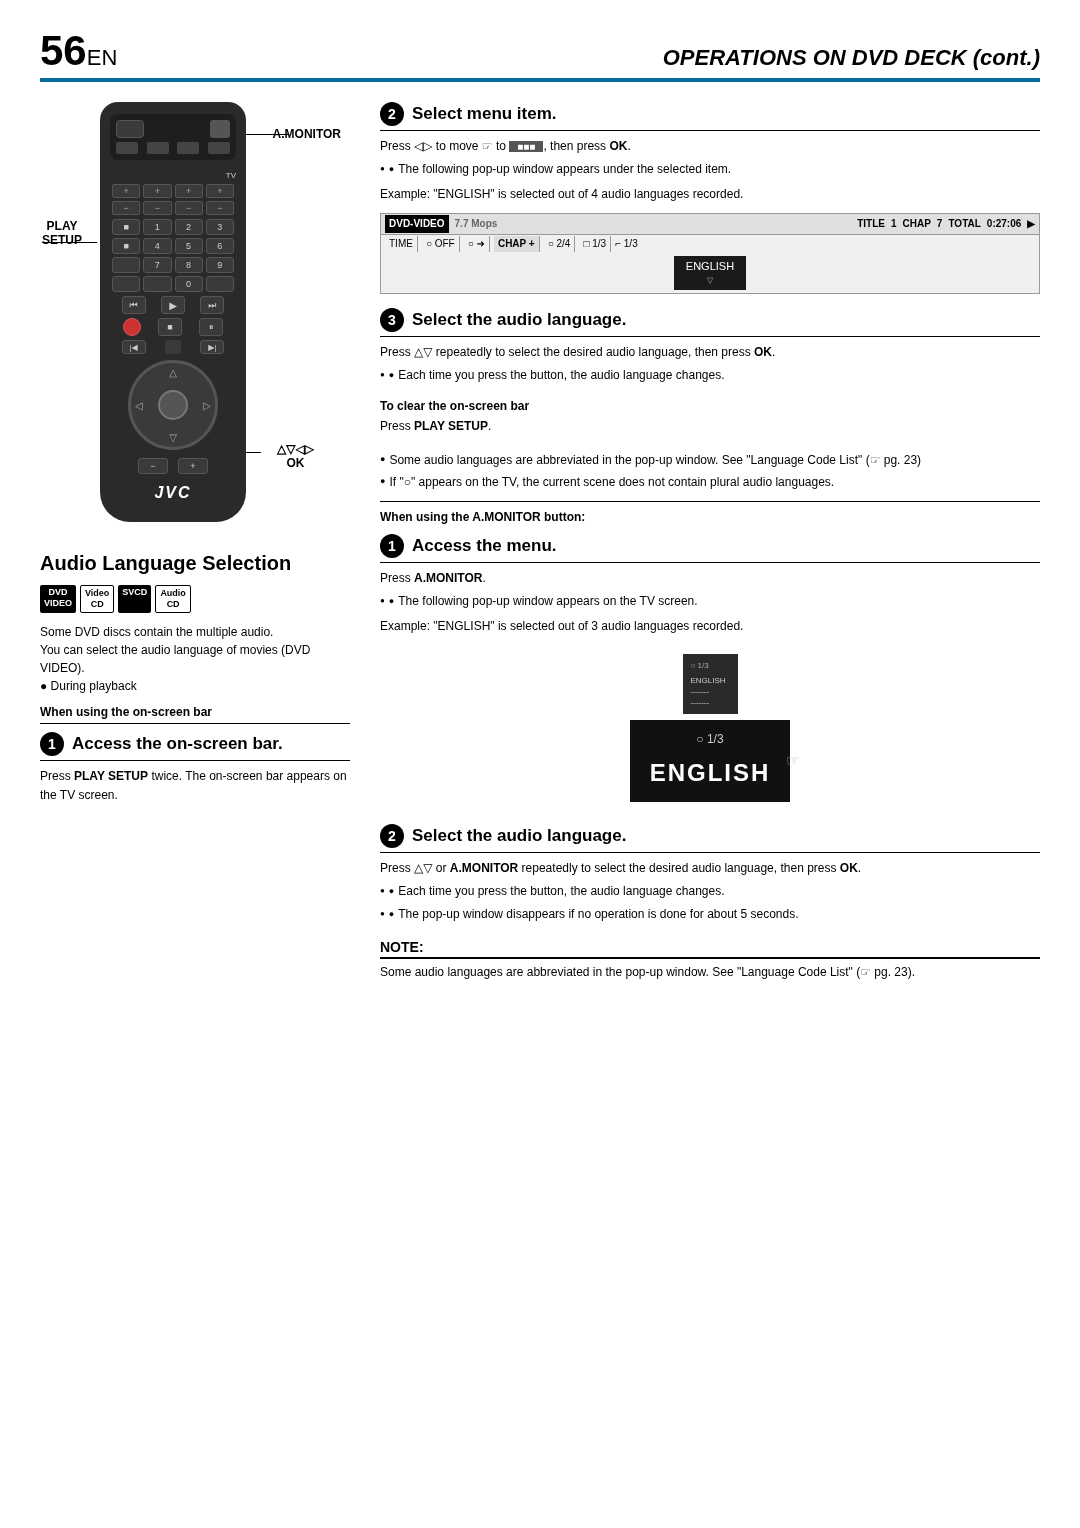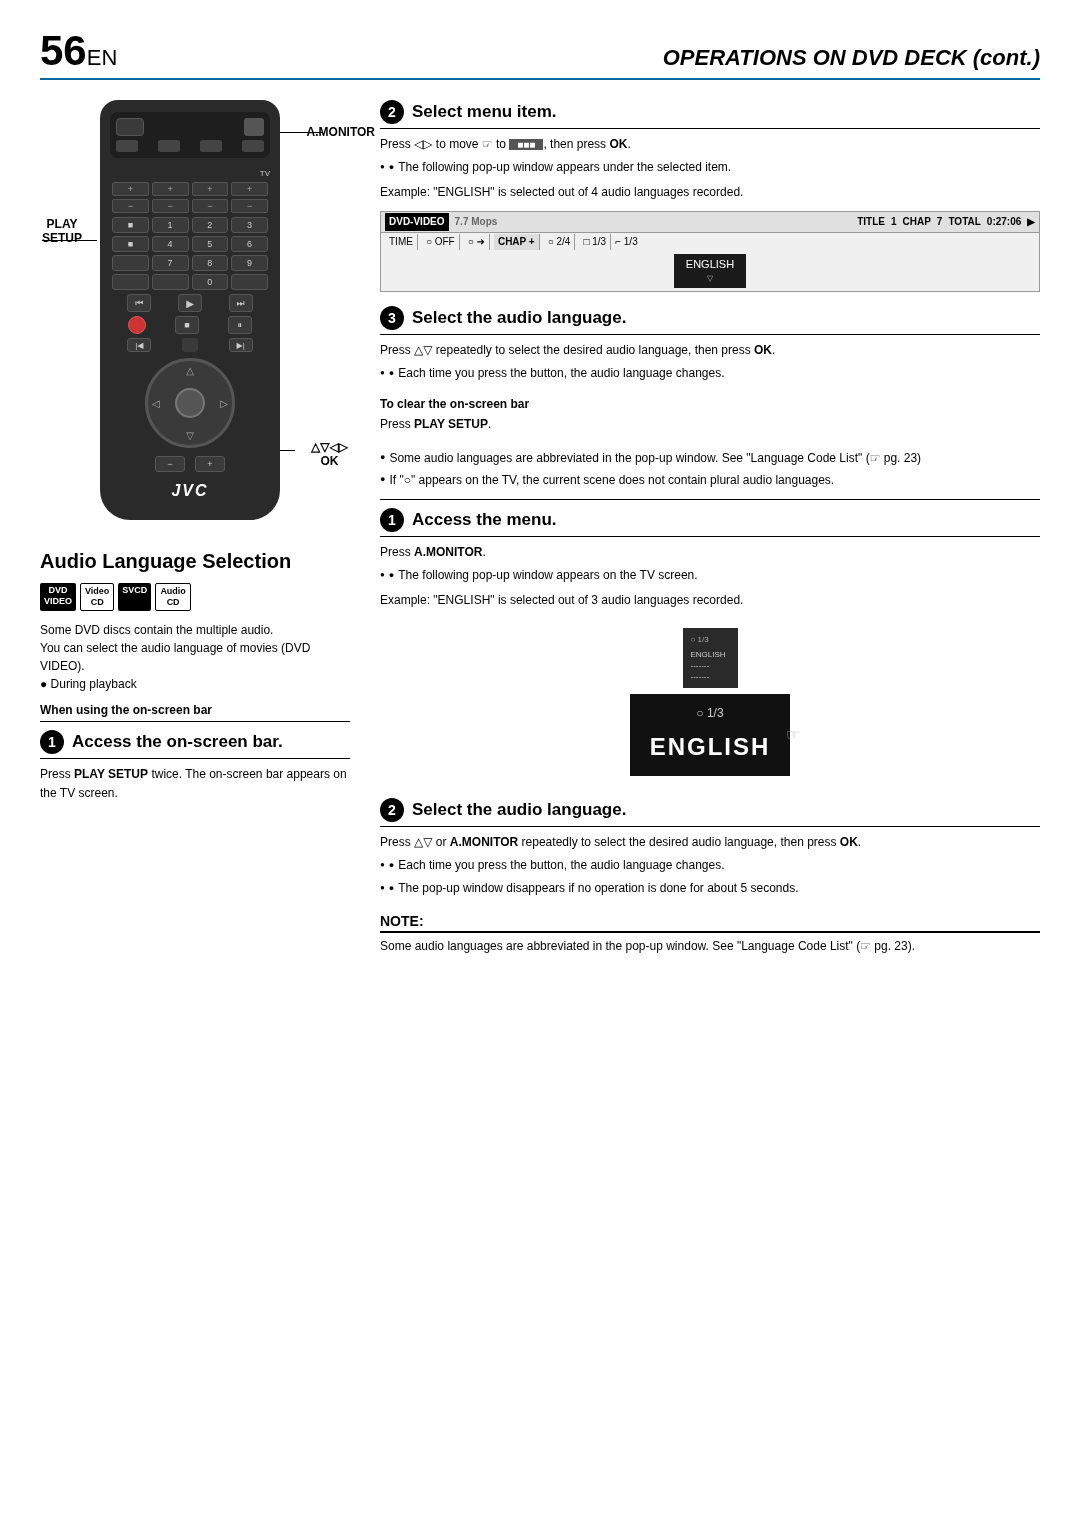--- a/index.html
+++ b/index.html
@@ -18,21 +18,21 @@
       min-height: 1528px;
       padding: 30px 40px 40px 40px;
       position: relative;
     }
 
     
     .page-header {
       display: flex;
       justify-content: space-between;
       align-items: baseline;
-      border-bottom: 2px solid #0369a1;
+      border-bottom: 4px solid #0369a1;
       padding-bottom: 6px;
       margin-bottom: 20px;
     }
     .page-number {
       font-size: 42px;
       font-weight: bold;
       color: #000;
       line-height: 1;
     }
     .page-number span {
@@ -54,21 +54,21 @@
     .left-col {
       width: 310px;
       flex-shrink: 0;
     }
 
     .right-col {
       flex: 1;
     }
 
     .remote {
-      width: 180px;
+      width: 146px;
       background: #2a2a2a;
       border-radius: 18px 18px 30px 30px;
       padding: 12px 10px 20px 10px;
       position: relative;
     }
 
     .jvc-logo {
       text-align: center;
       color: #fff;
       font-size: 16px;
@@ -498,20 +498,21 @@
             <span>Some audio languages are abbreviated in the pop-up window. See "Language Code List" (☞ pg. 23)</span>
           </div>
           <div class="bullet" style="display:flex; gap:4px;">
             <span style="font-size:9px; margin-top:2px;">●</span>
             <span>If "○" appears on the TV, the current scene does not contain plural audio languages.</span>
           </div>
         </div>
       </div>
 
       <div class="amonitor-divider"></div>
+      <div class="when-using-label">When using the A.MONITOR button:</div>
 
       <div class="step-header">
         <div class="step-number-circle">1</div>
         <div class="step-title">Access the menu.</div>
       </div>
 
       <div class="step-content">
         <p>Press <strong>A.MONITOR</strong>.</p>
         <div class="bullet" style="display:flex; gap:4px; margin-top:4px;">
           <span style="font-size:9px; margin-top:2px;">●</span>

